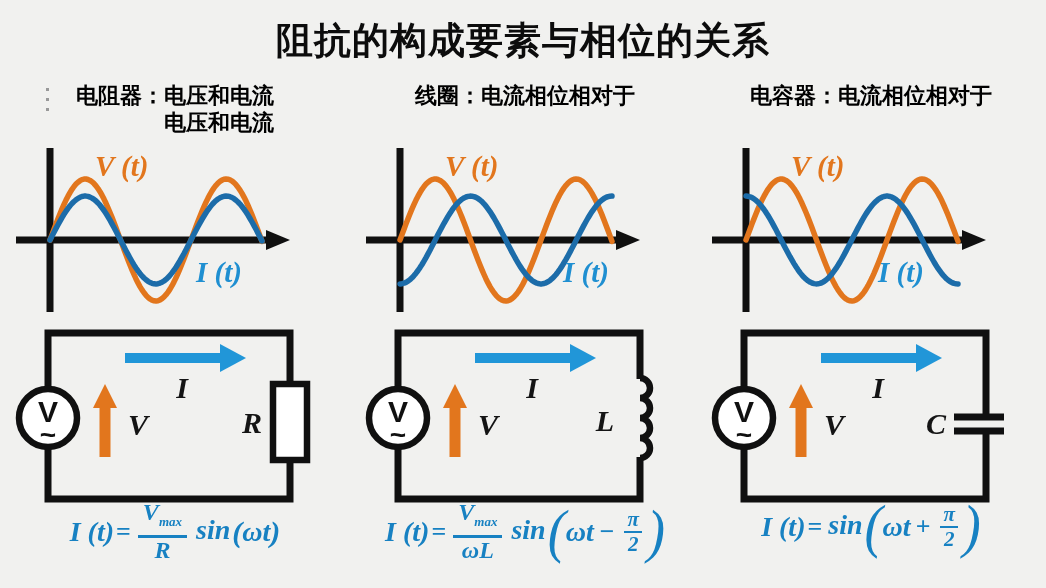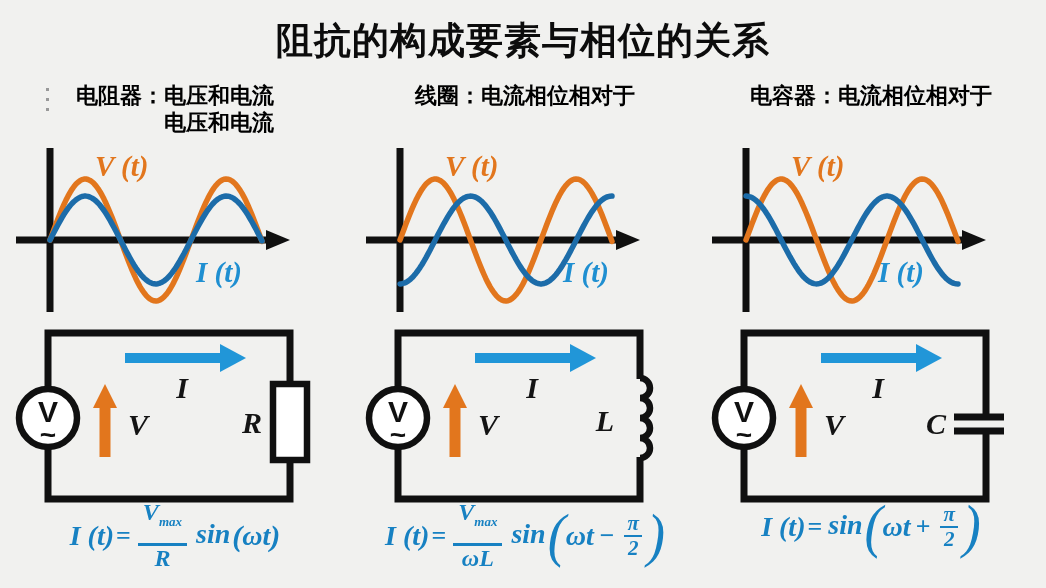--- a/index.html
+++ b/index.html
@@ -41,21 +41,21 @@
   .arrow-orange{fill:var(--voltage-orange,#e2761d)}
   .arrow-orange-line{stroke:var(--voltage-orange,#e2761d);stroke-width:11}
 
   .formula{position:absolute;top:500px;left:0;width:100%;display:flex;justify-content:center;
            align-items:center;color:var(--formula-blue,#1781c2);
            font-family:"Liberation Serif","DejaVu Serif",serif;font-style:italic;font-weight:bold;white-space:nowrap}
   .f-lhs{font-size:28px}
   .f-eq{font-size:26px;font-style:normal;margin:0 2px}
   .frac{display:inline-flex;flex-direction:column;align-items:center;margin:0 5px;line-height:1.08}
   .frac .num,.frac .den{font-size:24px;padding:0 5px}
-  .frac .num{border-bottom:3px solid currentColor;padding-bottom:14px}
+  .frac .num{border-bottom:3px solid currentColor;padding-bottom:6px}
   sub.mx{font-size:13px;font-style:italic}
   .f-coeff{font-size:28px}
   .f-sin{font-size:28px;margin:0 2px 4px 4px}
   .f-arg{font-size:28px}
   .f-op{font-size:26px;margin:0 5px}
   .argfrac .num,.argfrac .den{font-size:21px;padding:0 3px}
   .argfrac .num{border-bottom:2.5px solid currentColor;padding-bottom:0}
   .paren{font-size:30px;font-weight:600}
   .paren.big{font-size:54px;font-weight:400;line-height:1;transform:scaleY(1.08)}
 </style>

